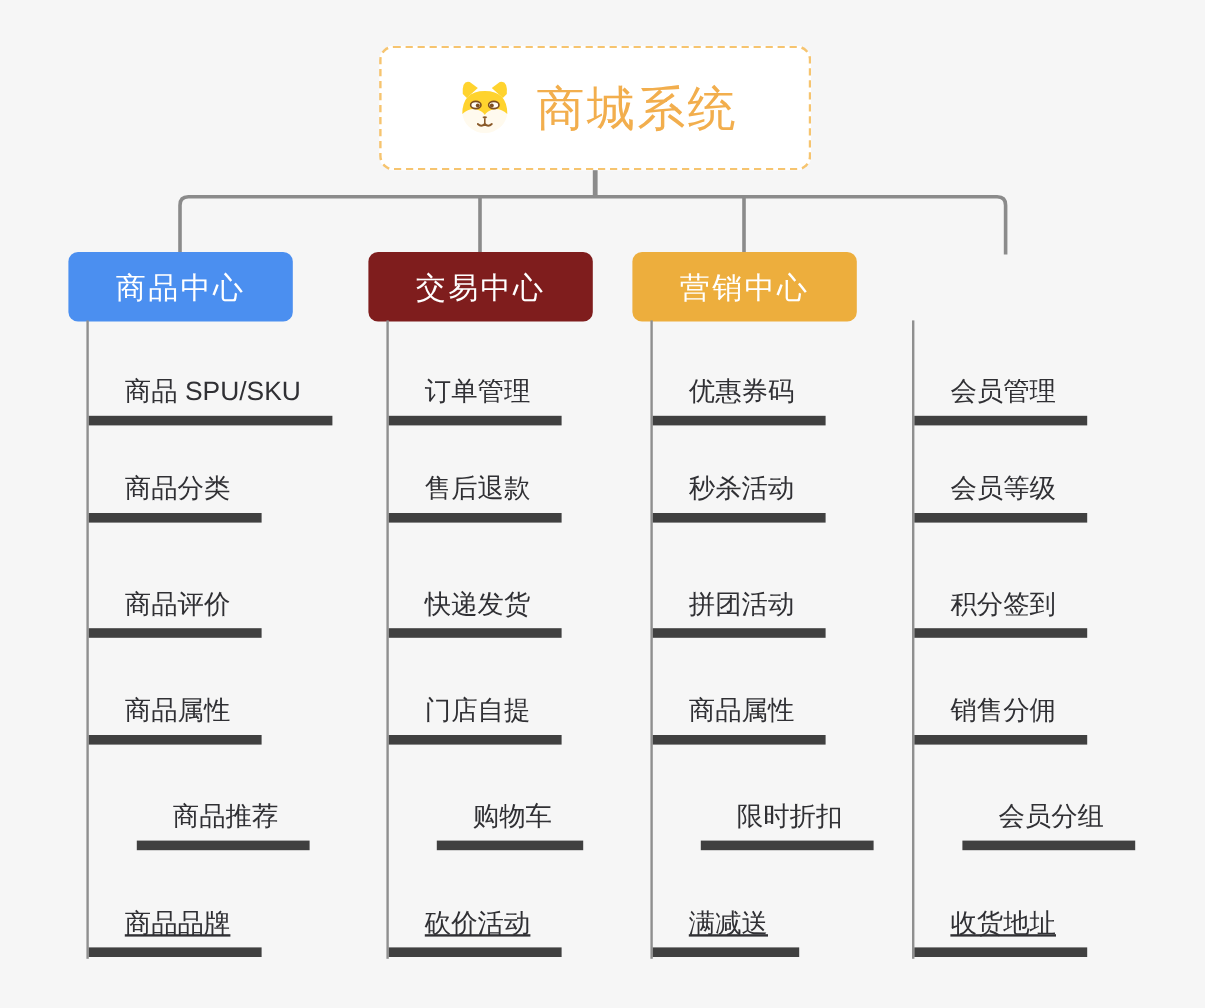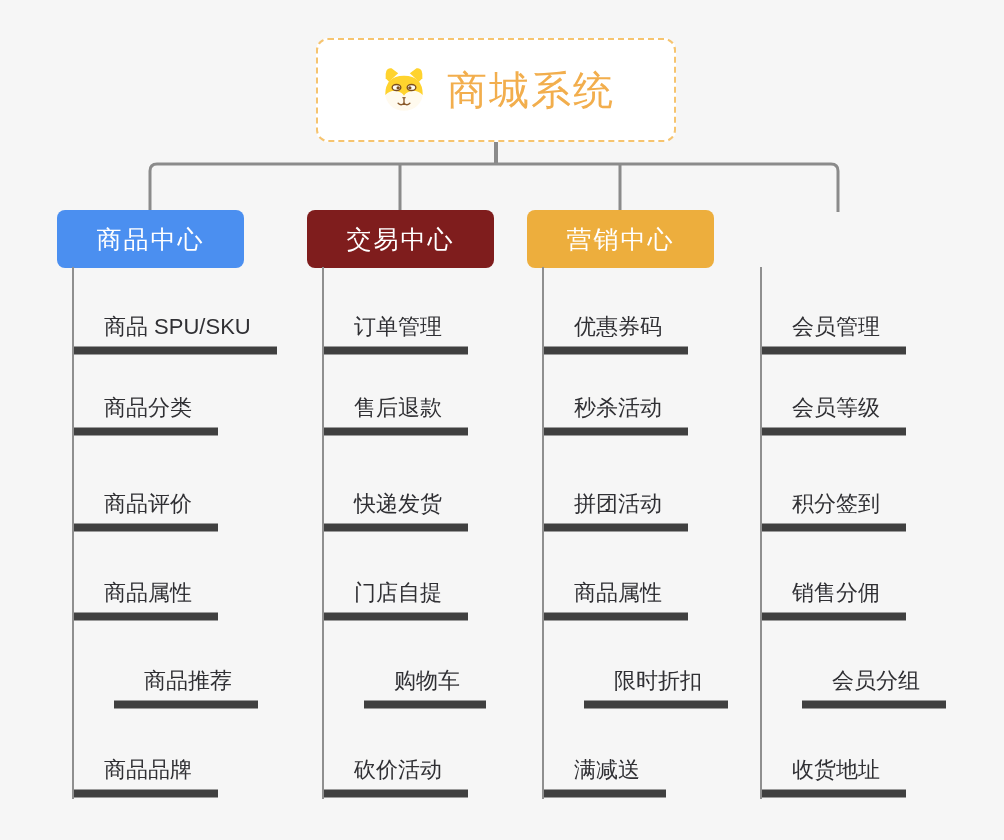--- a/index.html
+++ b/index.html
@@ -54,21 +54,21 @@
     border-bottom:8px solid #404040;
     padding:0 26px 6px 30px;
     font-size:22px; color:#303034;
     white-space:nowrap; line-height:1.25;
   }
   .leaf-1 { top:87px; }
   .leaf-2 { top:168px; }
   .leaf-3 { top:264px; }
   .leaf-4 { top:353px; }
   .leaf-5 { top:441px;margin-left:40px; }
-  .leaf-6 { top:530px; }
+  .leaf-6 { top:530px;text-decoration:underline; }
 </style>
 </head>
 <body>
 
 <div class="stage">
 
   <svg class="connectors" viewBox="0 0 1004 840" xmlns="http://www.w3.org/2000/svg">
     <path d="M496,140 L496,165" stroke="#8b8b8b" stroke-width="4" fill="none"></path>
     <path d="M150,212 L150,171 Q150,164 157,164 L831,164 Q838,164 838,171 L838,212" stroke="#8b8b8b" stroke-width="3" fill="none"></path>
     <path d="M400,164 L400,212" stroke="#8b8b8b" stroke-width="3" fill="none"></path>

